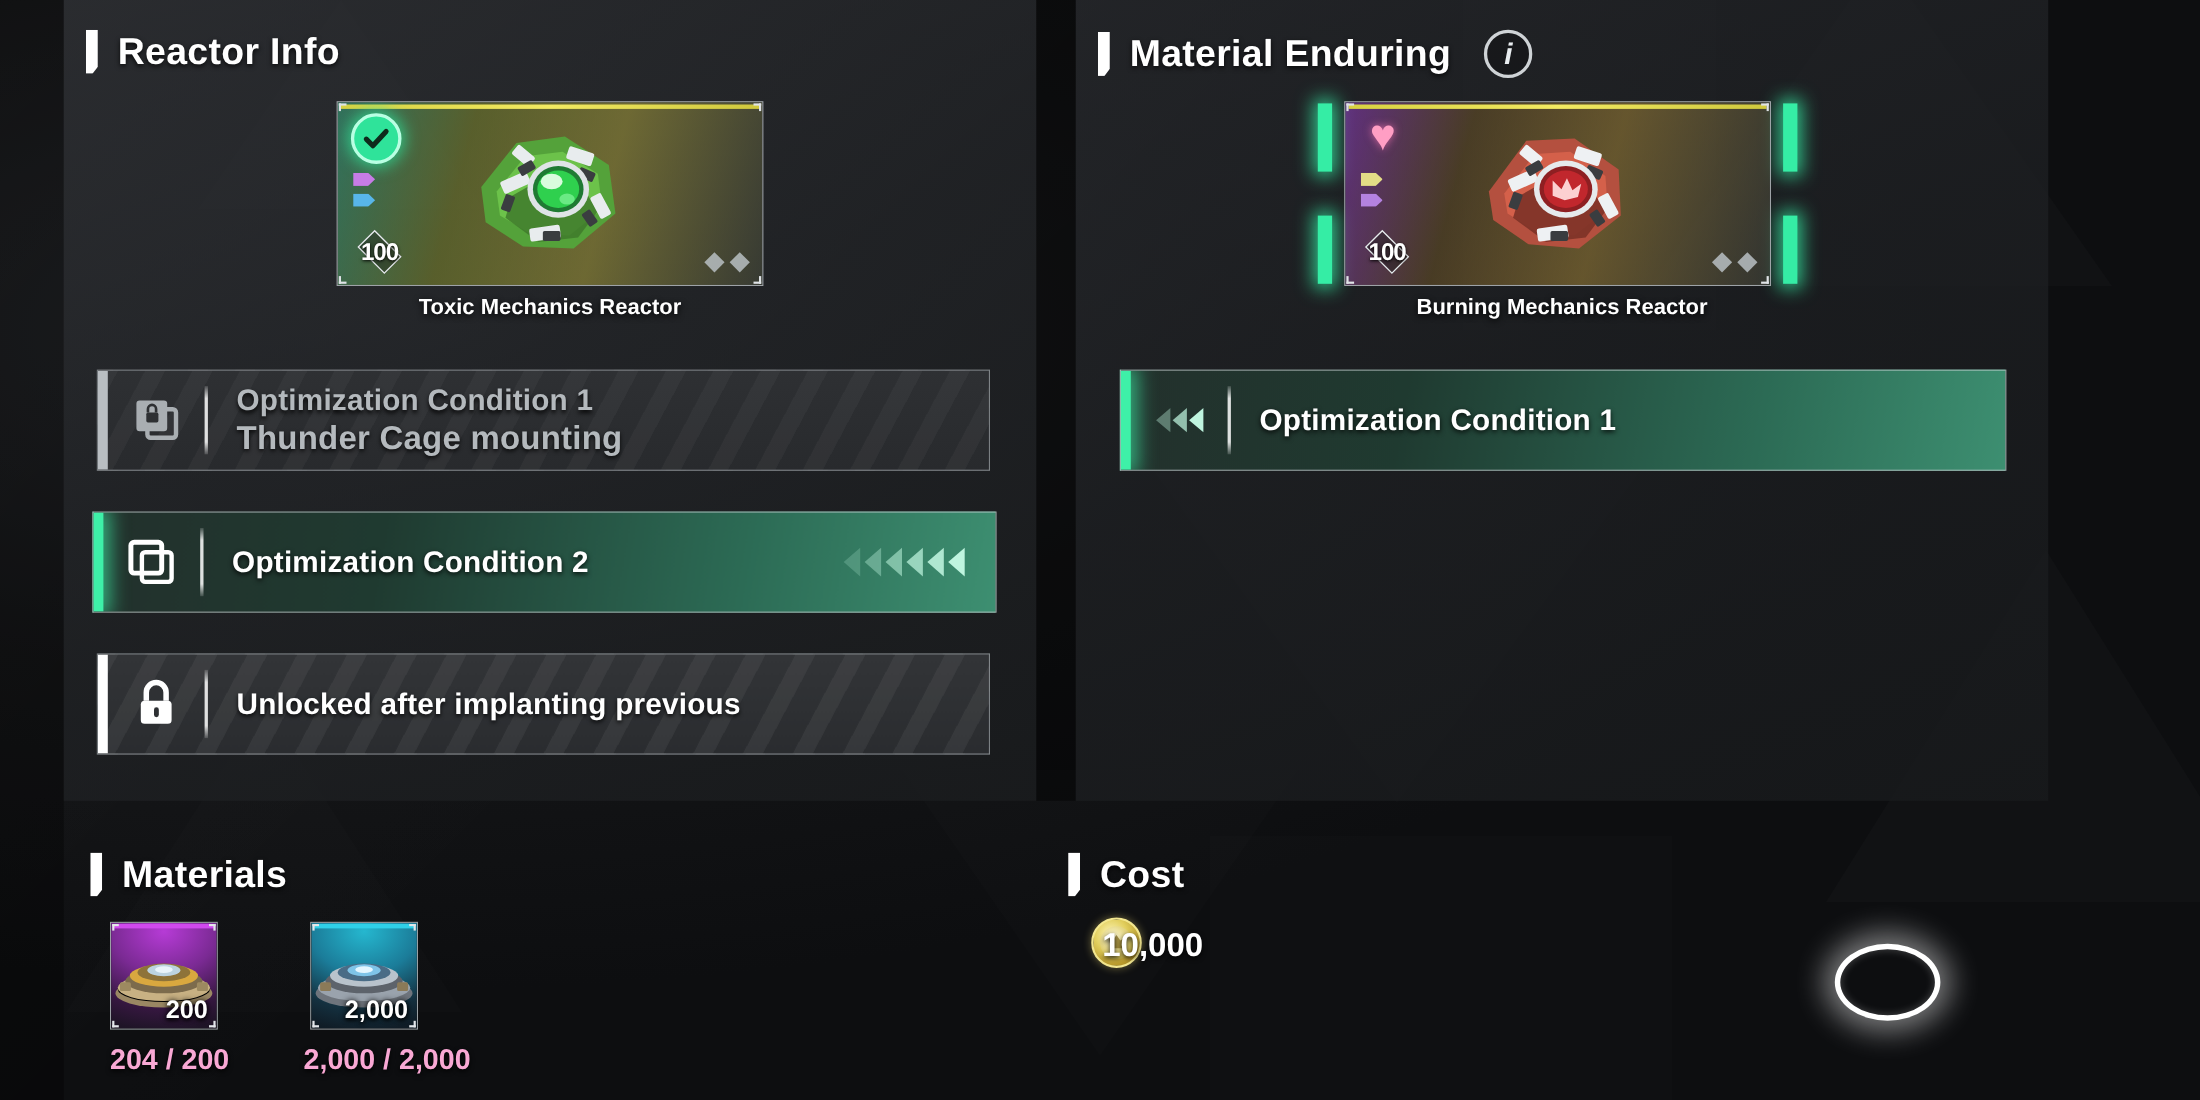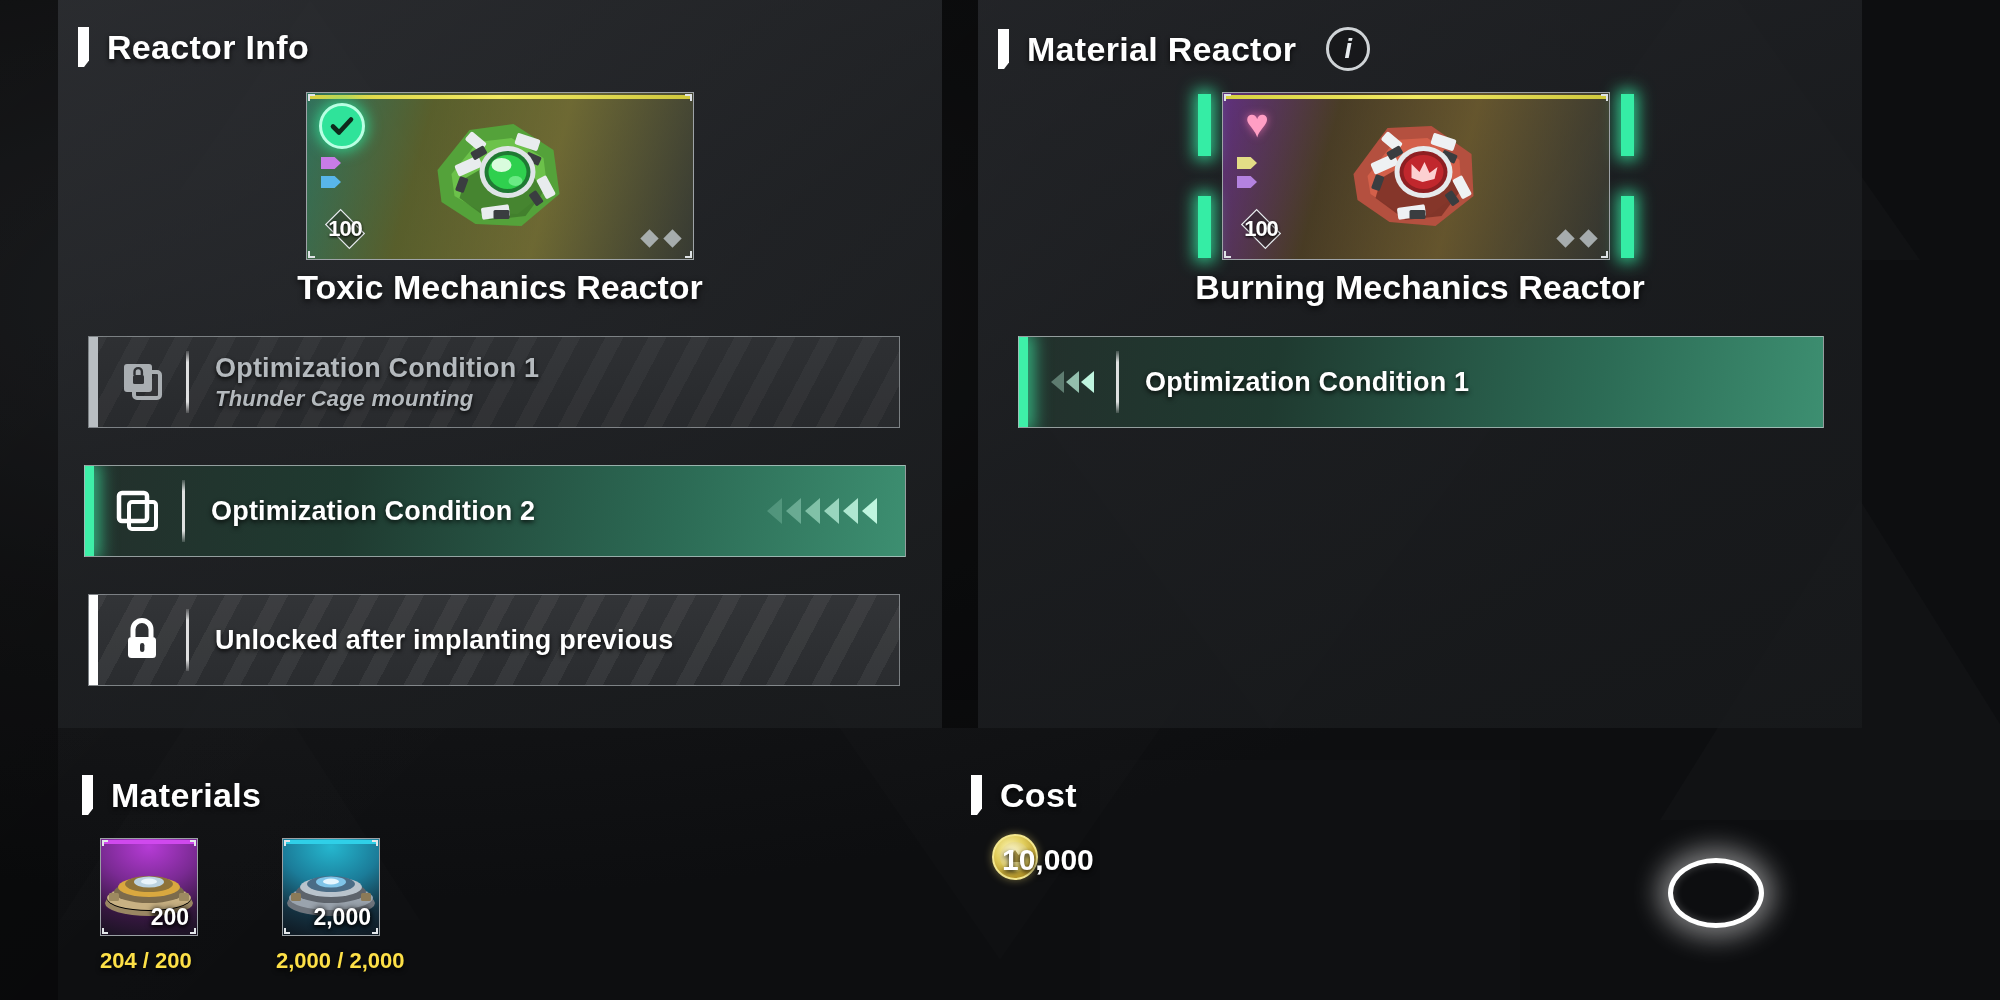--- a/index.html
+++ b/index.html
@@ -120,21 +120,21 @@
   .side-glow { position:absolute; top:2px; width:13px; height:164px; }
   .side-glow::before, .side-glow::after {
     content:""; position:absolute; left:0; width:13px; background:#35eda5;
     box-shadow:0 0 16px 4px rgba(53,237,165,.8);
   }
   .side-glow::before { top:0;  height:62px; }
   .side-glow::after  { bottom:0; height:62px; }
 
   .reactor-name {
     position:absolute; width:100%; text-align:center;
-    font-size:34px; font-weight:700; color:#fff;
+    font-size:20px; font-weight:700; color:#fff;
     text-shadow:0 2px 6px rgba(0,0,0,.9);
   }
 
   
   .cond {
     position:absolute; display:flex; align-items:stretch;
     border:1px solid rgba(190,196,200,.55);
     height:92px; overflow:hidden;
   }
   .cond .accent { width:9px; flex:none; }
@@ -144,21 +144,21 @@
   }
   .cond .divider {
     width:3px; flex:none; margin:14px 0;
     background:linear-gradient(180deg, rgba(255,255,255,.15), rgba(255,255,255,.85) 18%, rgba(255,255,255,.85) 82%, rgba(255,255,255,.15));
   }
   .cond .textcell {
     flex:1; display:flex; flex-direction:column; justify-content:center;
     padding-left:26px; gap:2px;
   }
   .cond .l1 { font-size:27px; font-weight:600; letter-spacing:.2px; }
-  .cond .l2 { font-size:22px; font-weight:600; letter-spacing:.2px;font-style:italic; }
+  .cond .l2 { font-size:30px; font-weight:600; letter-spacing:.2px; }
 
   .cond.locked {
     background:
       repeating-linear-gradient(118deg, rgba(255,255,255,.035) 0 16px, rgba(255,255,255,0) 16px 38px),
       linear-gradient(180deg,#2e3033,#282a2d);
   }
   .cond.locked .accent { background:#b9bec2; }
   .cond.locked .l1, .cond.locked .l2 { color:#b4b9bd; text-shadow:0 2px 4px rgba(0,0,0,.85); }
 
   .cond.sealed {
@@ -203,21 +203,21 @@
   .mat-slot.purple .mtop { background:#d049ee; }
   .mat-slot.blue   .mtop { background:#2fd0e8; }
   .mat-slot .qty {
     position:absolute; right:8px; bottom:4px;
     font-size:23px; font-weight:700; color:#fff;
     text-shadow:0 2px 4px #000, 0 0 6px #000;
   }
   .mat-slot .corner { position:absolute; width:6px;height:6px;border:2px solid #e3e7ea; }
   .mat-art { position:absolute; left:50%; top:52%; transform:translate(-50%,-50%); width:104px; height:60px; }
   .mat-count {
-    position:absolute; font-size:22px; font-weight:700; color:#fde047;
+    position:absolute; font-size:26px; font-weight:700; color:#f9a8d4;
     text-shadow:0 2px 5px rgba(0,0,0,.9); white-space:nowrap;
   }
 
   
   .coin {
     position:absolute; width:46px; height:46px; border-radius:50%;
     background:radial-gradient(circle at 38% 32%, #fdf6b8 0%, #e2cf5e 38%, #b99a2c 72%, #8e7620 100%);
     border:2px solid #f3e78f;
     display:flex;align-items:center;justify-content:center;
     box-shadow:0 0 8px rgba(230,210,110,.45);
@@ -370,21 +370,21 @@
   <div class="divider"></div>
   <div class="textcell">
     <div class="l1">Unlocked after implanting previous</div>
   </div>
 </div>
 
 <div class="panel" id="panel-right"></div>
 
 <div class="sec-head" style="position:absolute;left:998px;top:27px;">
   <div class="sec-bar"></div>
-  <div class="sec-title">Material Reactor</div>
+  <div class="sec-title">Material Enduring</div>
   <div class="info-badge">i</div>
 </div>
 
 <div class="reactor-wrap" style="left:1222px;top:92px;">
   <div class="side-glow" style="left:-24px;"></div>
   <div class="side-glow" style="left:399px;"></div>
   <div class="card">
     <div class="sheen"></div>
     <div class="topbar"></div>
     <svg class="reactor-art" viewBox="0 0 165 140">

